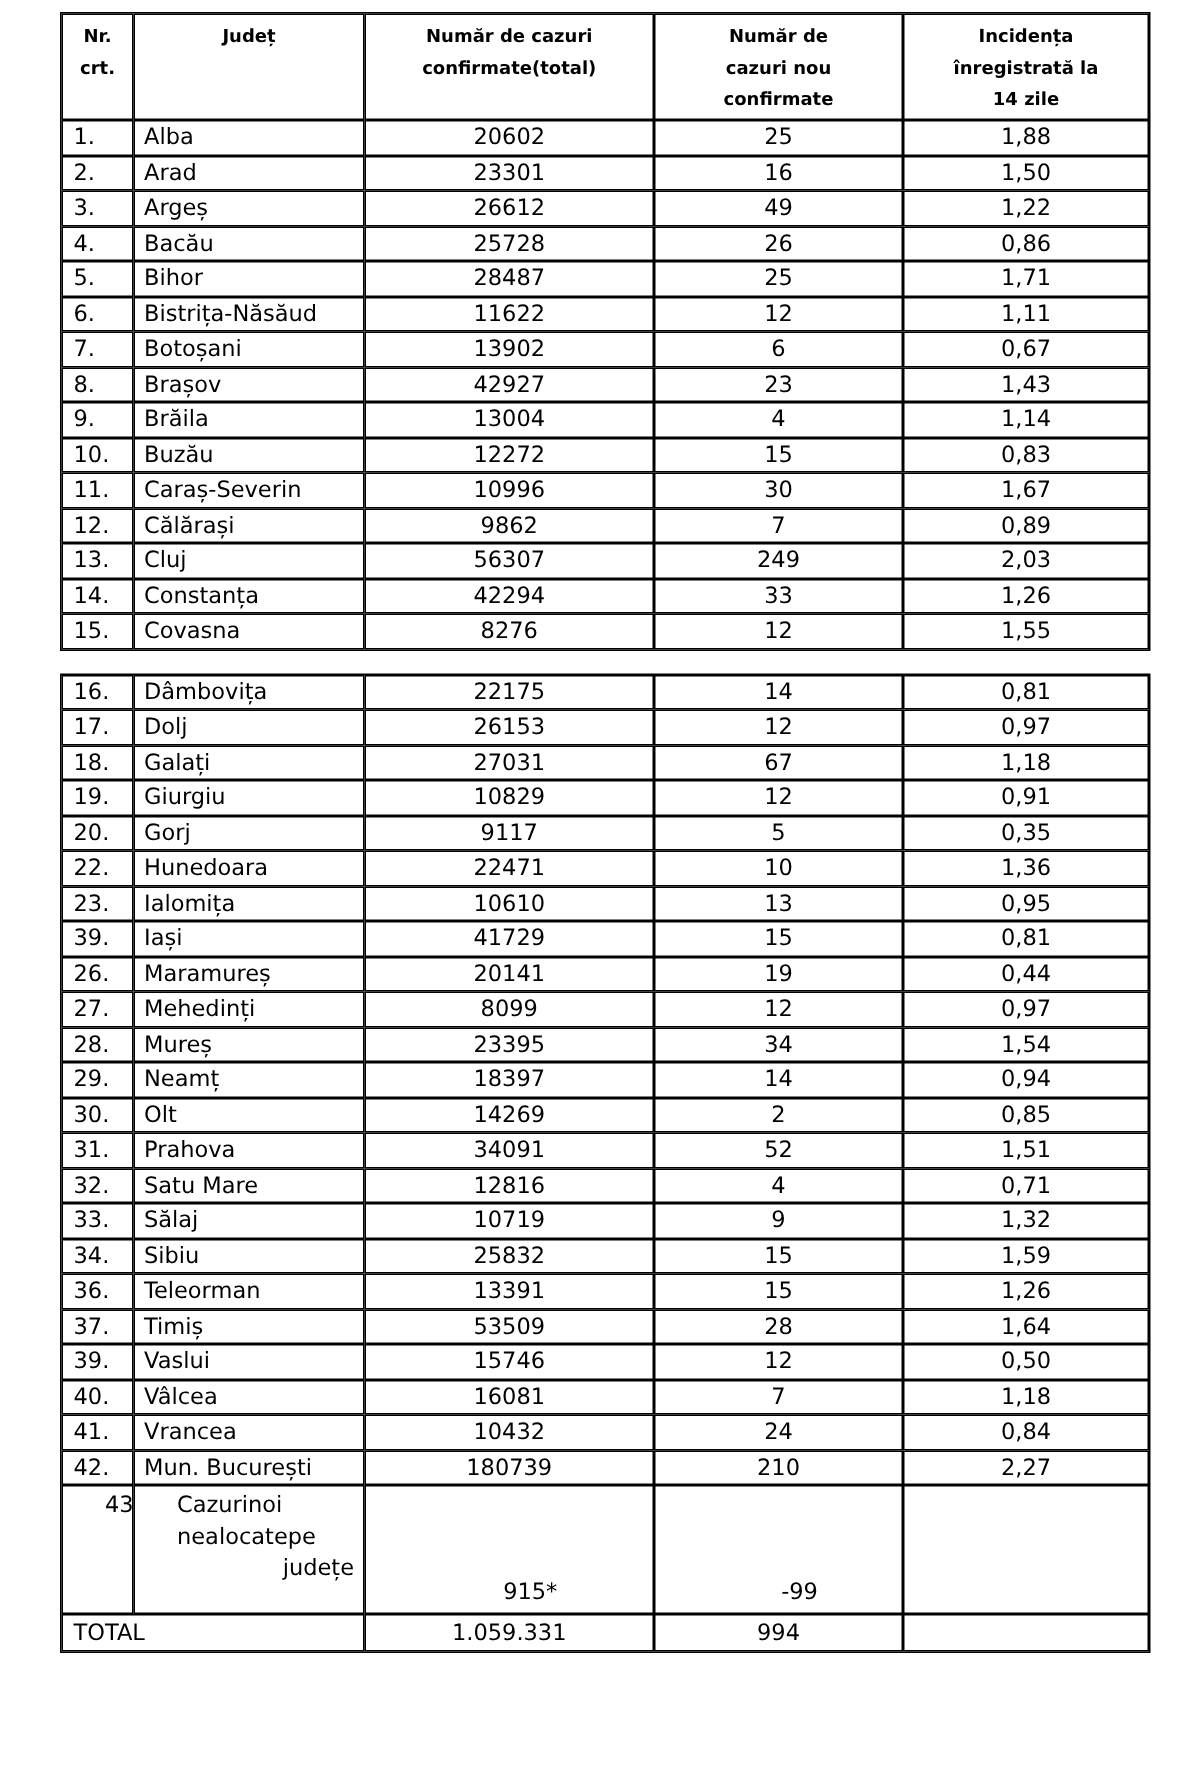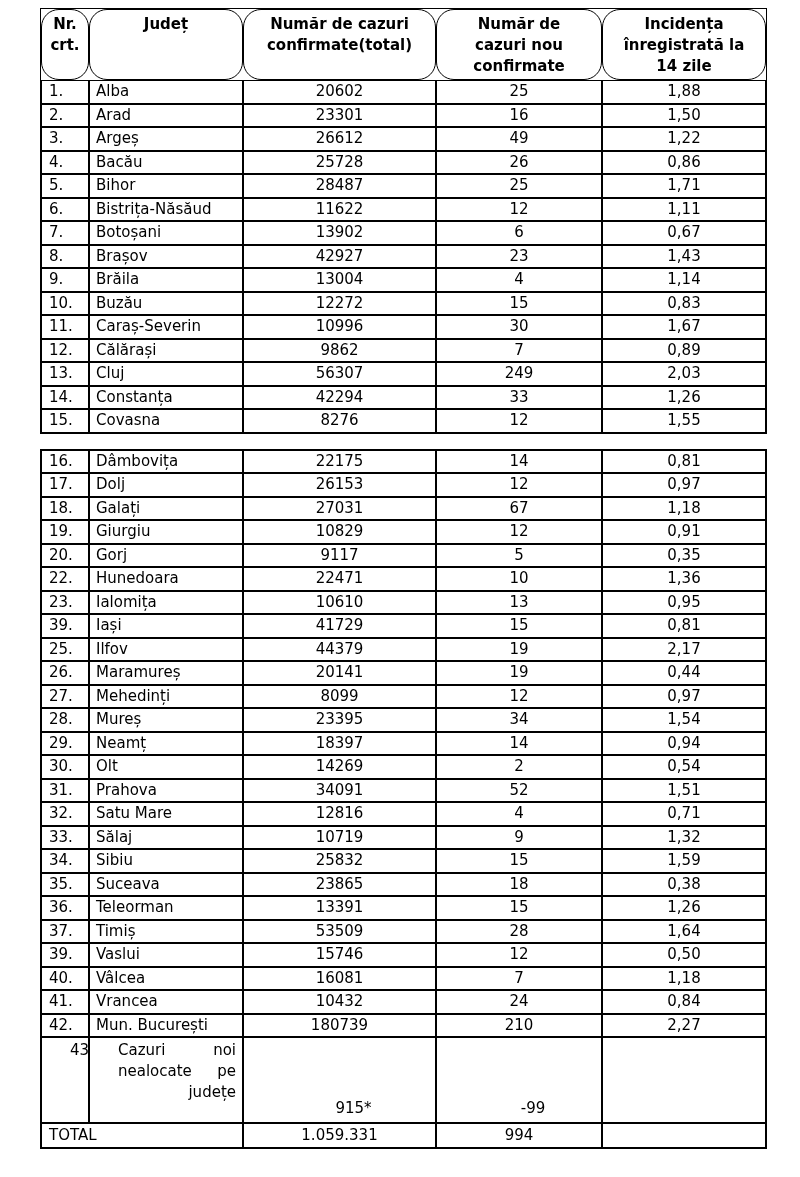--- a/index.html
+++ b/index.html
@@ -28,46 +28,44 @@
     margin-top: 15px;
   }
   th, td {
     border: 1px solid #000;
     box-sizing: border-box;
     overflow: hidden;
     font-size: 15px;
   }
   th {
     font-weight: bold;
-    font-size: 15px;
+    font-size: 12px;
     line-height: 21px;
     text-align: center;
     vertical-align: top;
     padding: 4px 3px 2px 3px;
     height: 70px;
     white-space: pre-line;
-    border-radius: 18px;
   }
   td {
     height: 23.5px;
     line-height: 21px;
     vertical-align: middle;
     padding: 0;
   }
   td.c-nr    { text-align: left; padding-left: 7px; }
   td.c-judet { text-align: left; padding-left: 6px; }
   td.c-num   { text-align: center; }
   
   tr.unalloc td { height: 86px; padding-left: 28px; }
   tr.unalloc td.c-nr { vertical-align: top; padding-top: 2px; }
   tr.unalloc td.c-judet { vertical-align: top; padding-top: 2px; padding-right: 6px; }
   tr.unalloc td.c-num { vertical-align: bottom; padding-bottom: 3px; }
   .jline {
     display: flex;
-    justify-content: space-between;
     line-height: 21px;
   }
   .jline.last { justify-content: flex-end; }
   
   tr.total-row td { height: 25px; }
   td.c-total-label { text-align: left; padding-left: 7px; }
 </style>
 </head>
 <body>
 
@@ -264,27 +262,20 @@
           <td class="c-num">0,95</td>
         </tr>
         <tr>
           <td class="c-nr">39.</td>
           <td class="c-judet">Iași</td>
           <td class="c-num">41729</td>
           <td class="c-num">15</td>
           <td class="c-num">0,81</td>
         </tr>
         <tr>
-          <td class="c-nr">25.</td>
-          <td class="c-judet">Ilfov</td>
-          <td class="c-num">44379</td>
-          <td class="c-num">19</td>
-          <td class="c-num">2,17</td>
-        </tr>
-        <tr>
           <td class="c-nr">26.</td>
           <td class="c-judet">Maramureș</td>
           <td class="c-num">20141</td>
           <td class="c-num">19</td>
           <td class="c-num">0,44</td>
         </tr>
         <tr>
           <td class="c-nr">27.</td>
           <td class="c-judet">Mehedinți</td>
           <td class="c-num">8099</td>
@@ -303,21 +294,21 @@
           <td class="c-judet">Neamț</td>
           <td class="c-num">18397</td>
           <td class="c-num">14</td>
           <td class="c-num">0,94</td>
         </tr>
         <tr>
           <td class="c-nr">30.</td>
           <td class="c-judet">Olt</td>
           <td class="c-num">14269</td>
           <td class="c-num">2</td>
-          <td class="c-num">0,54</td>
+          <td class="c-num">0,85</td>
         </tr>
         <tr>
           <td class="c-nr">31.</td>
           <td class="c-judet">Prahova</td>
           <td class="c-num">34091</td>
           <td class="c-num">52</td>
           <td class="c-num">1,51</td>
         </tr>
         <tr>
           <td class="c-nr">32.</td>
@@ -332,27 +323,20 @@
           <td class="c-num">10719</td>
           <td class="c-num">9</td>
           <td class="c-num">1,32</td>
         </tr>
         <tr>
           <td class="c-nr">34.</td>
           <td class="c-judet">Sibiu</td>
           <td class="c-num">25832</td>
           <td class="c-num">15</td>
           <td class="c-num">1,59</td>
-        </tr>
-        <tr>
-          <td class="c-nr">35.</td>
-          <td class="c-judet">Suceava</td>
-          <td class="c-num">23865</td>
-          <td class="c-num">18</td>
-          <td class="c-num">0,38</td>
         </tr>
         <tr>
           <td class="c-nr">36.</td>
           <td class="c-judet">Teleorman</td>
           <td class="c-num">13391</td>
           <td class="c-num">15</td>
           <td class="c-num">1,26</td>
         </tr>
         <tr>
           <td class="c-nr">37.</td>

